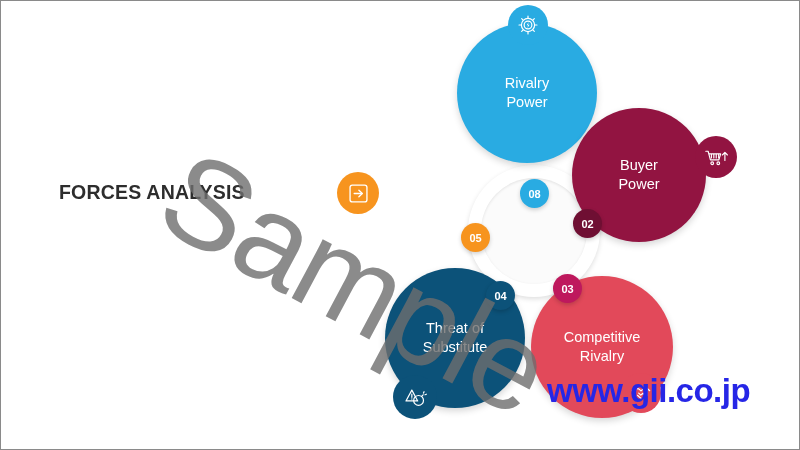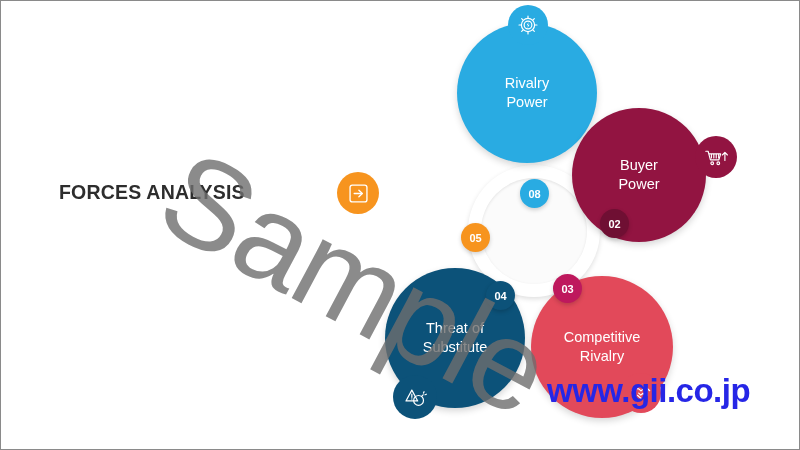--- a/index.html
+++ b/index.html
@@ -110,21 +110,21 @@
     display: flex;
     align-items: center;
     justify-content: center;
     color: #ffffff;
     font-family: "Liberation Sans", sans-serif;
     font-weight: bold;
     font-size: 11px;
     box-shadow: 0 2px 4px rgba(0,0,0,0.18);
   }
   #num-01 { left: 189px; top: 166px; width: 29px; height: 29px; background: #29abe2; }
-  #num-02 { left: 242px; top: 196px; width: 29px; height: 29px; background: #6f0f33; margin-left: 27px; }
+  #num-02 { left: 242px; top: 196px; width: 29px; height: 29px; background: #6f0f33; }
   #num-03 { left: 222px; top: 261px; width: 29px; height: 29px; background: #be185d; }
   #num-04 { left: 155px; top: 268px; width: 29px; height: 29px; background: #0c5279; }
   #num-05 { left: 130px; top: 210px; width: 29px; height: 29px; background: #f7941e; }
 
   
   #watermark-sample {
     position: absolute;
     left: 205px;
     top: 120px;
     font-family: "Liberation Sans", sans-serif;

